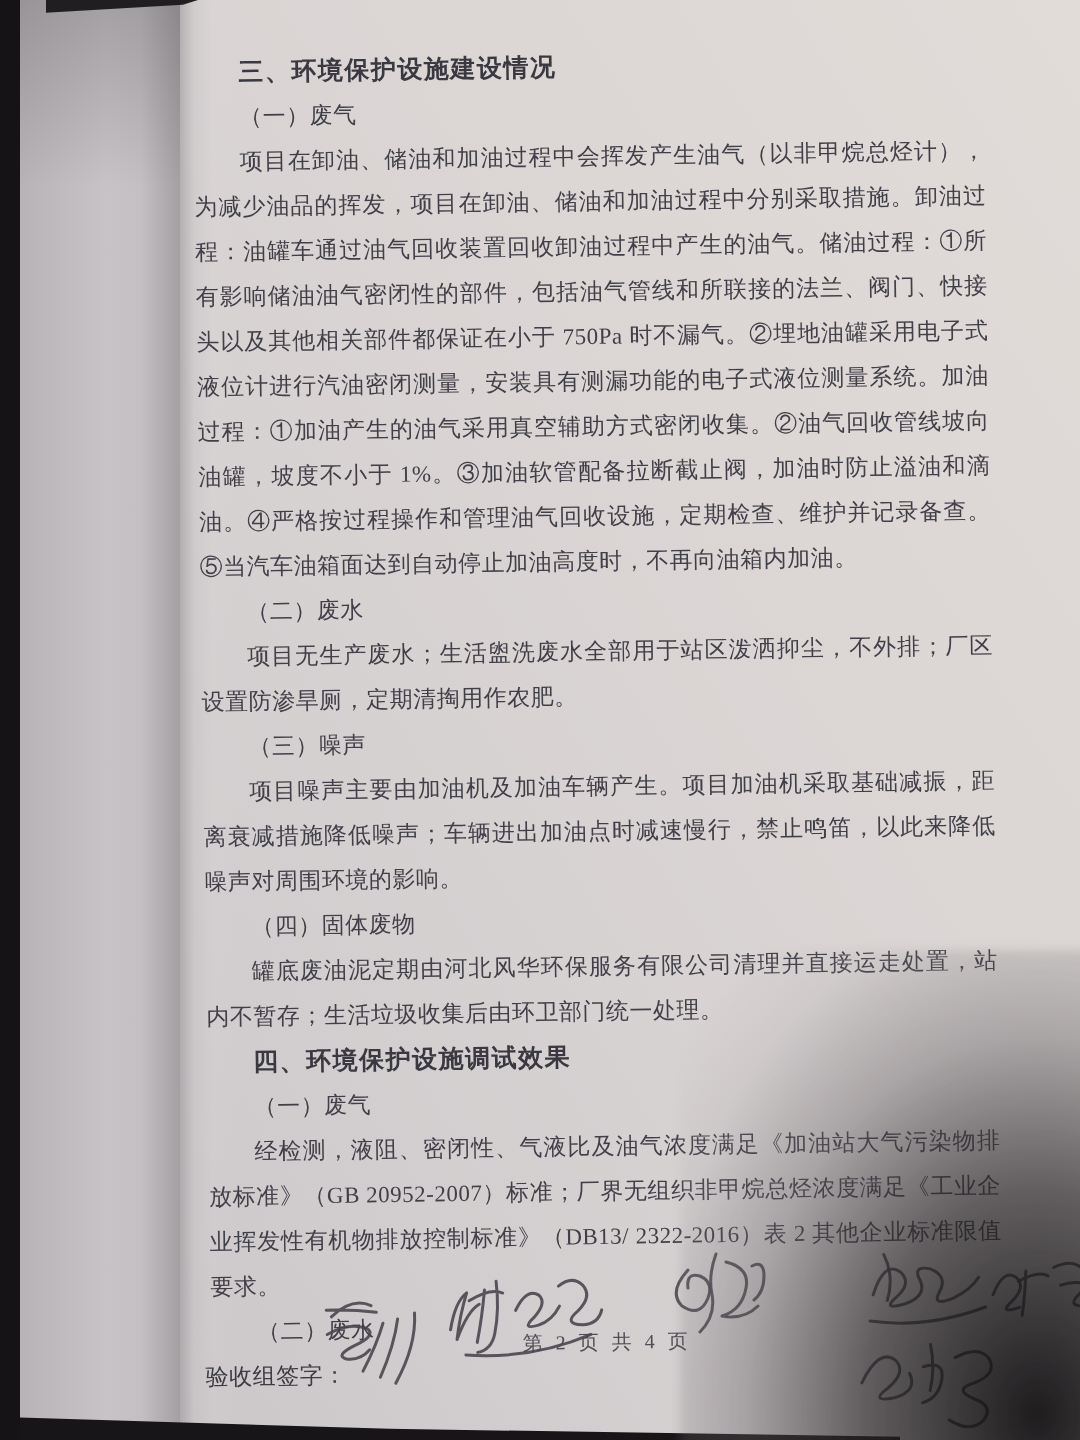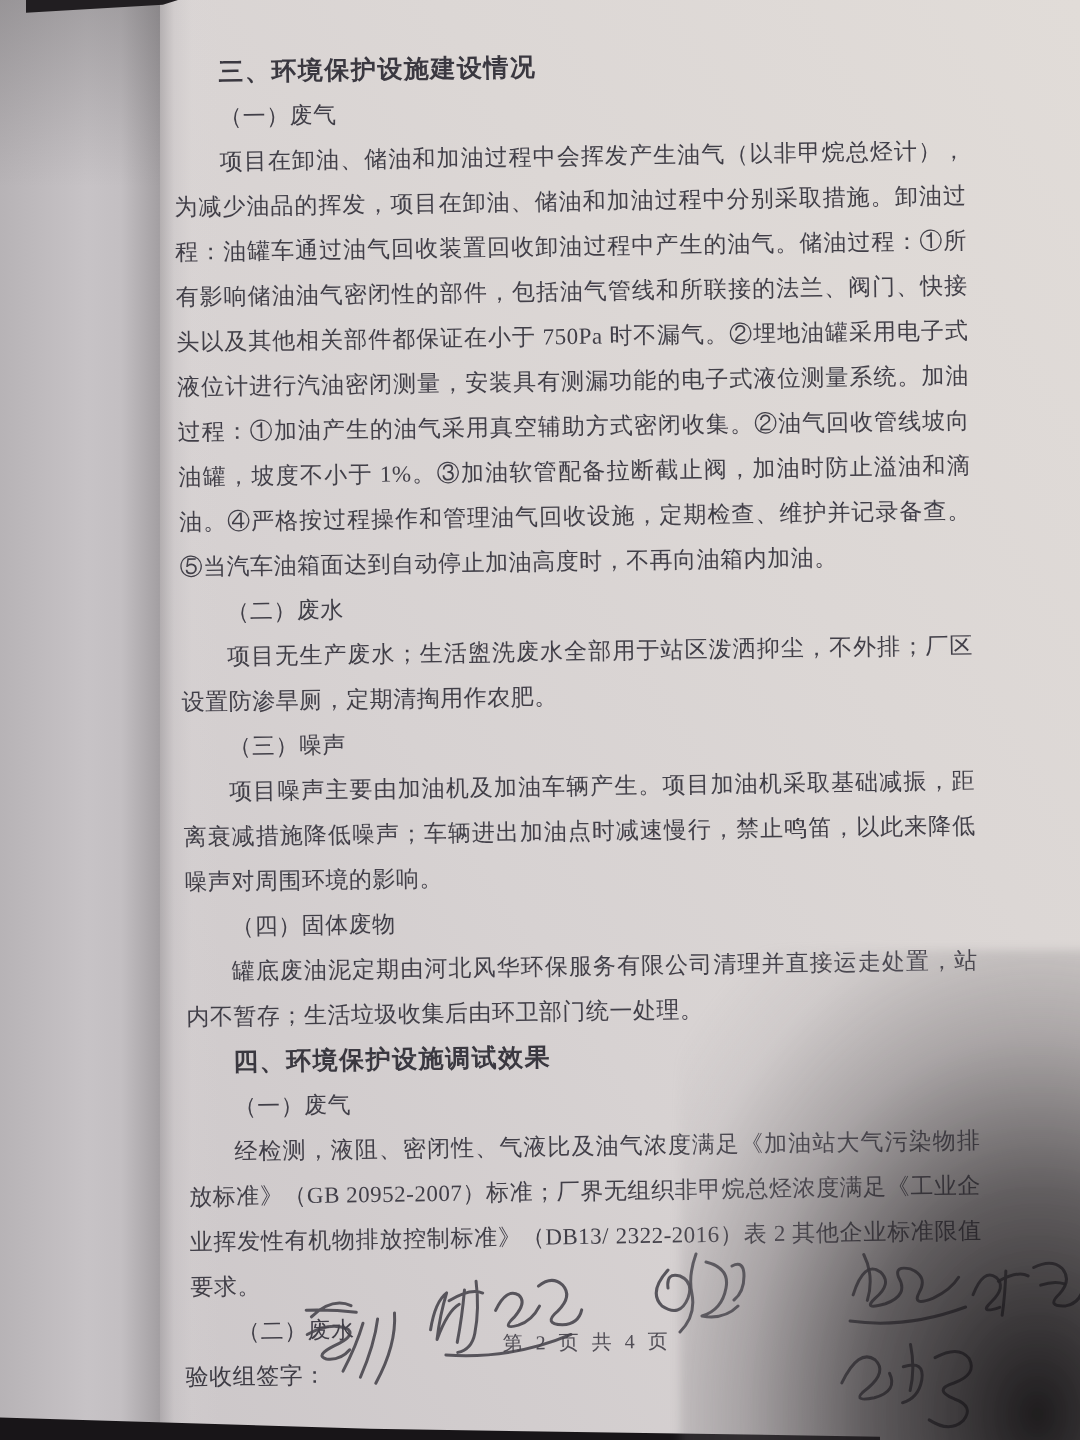--- a/index.html
+++ b/index.html
@@ -2,21 +2,21 @@
 <html><head>
 <meta charset="utf-8">
 <style>
   html,body{margin:0;padding:0;}
   body{
     width:1080px;height:1440px;
     background:#161316;
     overflow:hidden;position:relative;
     font-family:"Liberation Serif","DejaVu Serif",serif;
   }
-  .photo{position:absolute;inset:0;}
+  .photo{position:absolute;inset:0;margin-left:20px;}
 
   
   .left-page{
     position:absolute;left:0;top:0;width:168px;height:1440px;
     background:linear-gradient(to right,#b7b3b6 0%,#c7c3c6 52%,#c3bfc2 72%,#aaa6a9 90%,#9d999c 100%);
   }
   .left-page-top-shade{
     position:absolute;left:0;top:0;width:168px;height:220px;
     background:linear-gradient(to bottom,rgba(80,78,80,0.30),rgba(80,78,80,0) 85%);
   }

